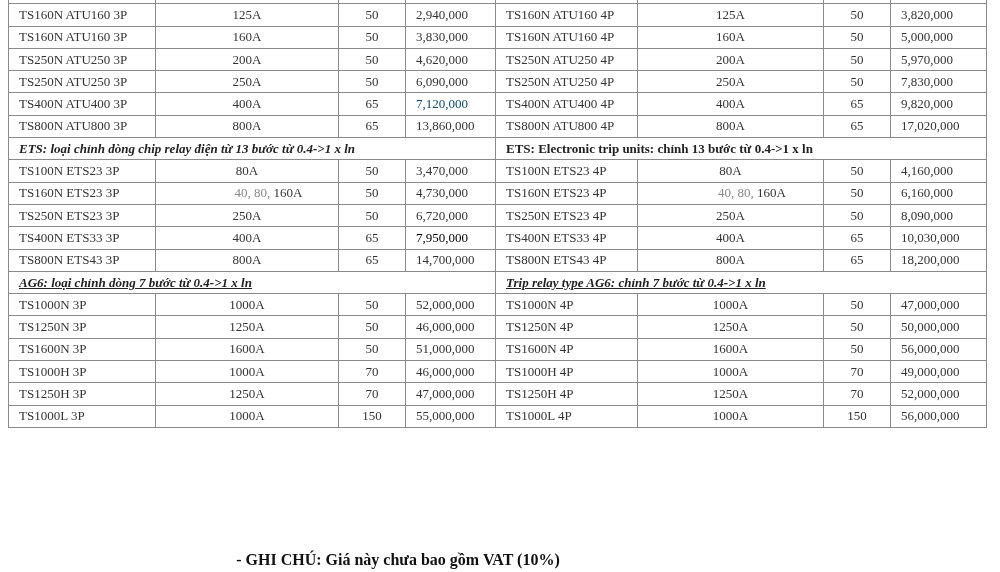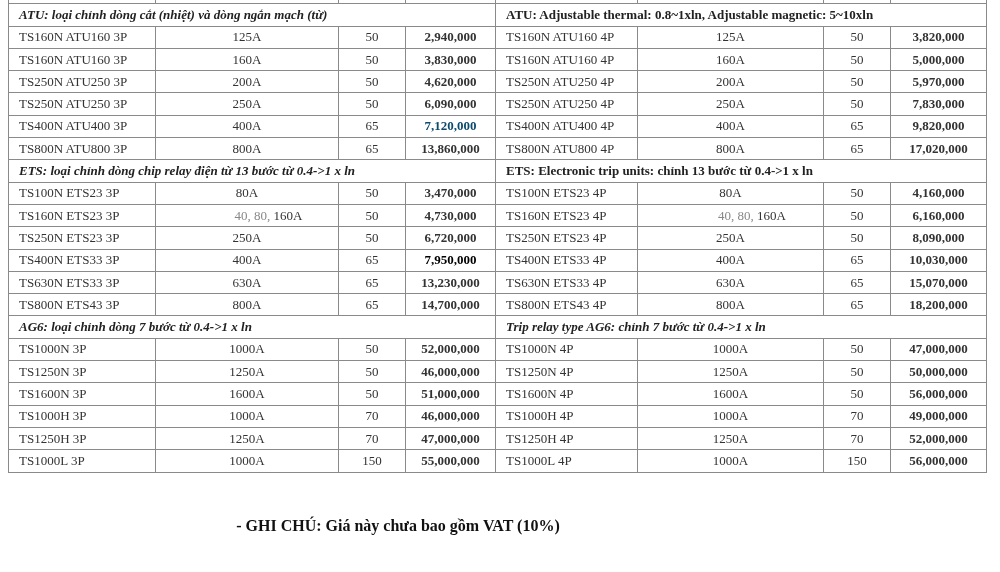--- a/index.html
+++ b/index.html
@@ -4,29 +4,29 @@
 <style>
   html, body { margin:0; padding:0; background:#ffffff; }
   body { width:1000px; height:572px; position:relative; overflow:hidden;
          font-family:"Liberation Serif", "DejaVu Serif", serif; color:#333; }
   .wrap { position:absolute; left:8px; top:-19px; width:978px; }
   table.grid { border-collapse:collapse; table-layout:fixed; width:978px; }
   table.grid td { border:1px solid #8a8a8a; height:21.3px; padding:0 10px; font-size:13px;
                   white-space:nowrap; overflow:hidden; line-height:20px; }
   td.mid { border-left:1.5px solid #333 !important; }
   td.c { text-align:center; }
-  td.r { text-align:center; padding-right:8px;font-weight:bold; }
+  td.r { text-align:left; padding-right:8px; }
   td.sec { font-weight:bold; color:#222; font-size:13px; }
   td.sec.it { font-style:italic; }
-  td.sec.u span { }
+  td.sec.u span { text-decoration:underline; }
   .red { color:#0c4a6e; }
   .blue { color:#000000; }
   .grey { color:#888;margin-left:43px; }
   tr.thick td { border-top:1.5px solid #333; }
-  .note { position:absolute; top:517px; left:0; width:796px; text-align:center;
+  .note { position:absolute; top:551px; left:0; width:796px; text-align:center;
           font-weight:bold; font-size:16px; color:#111; }
 </style>
 </head>
 <body>
 
 <div class="wrap">
 <table class="grid">
   <colgroup>
     <col style="width:147px">
         <col style="width:183px">
@@ -43,24 +43,20 @@
           <td></td>
           <td></td>
           <td></td>
           <td class="mid"></td>
           <td></td>
           <td></td>
           <td></td>
         </tr>
 
     <tr>
-      <td class="sec it" colspan="4">ATU: loại chỉnh dòng cắt (nhiệt) và dòng ngắn mạch (từ)</td>
-      <td class="sec mid" colspan="4">ATU: Adjustable thermal: 0.8~1xln, Adjustable magnetic: 5~10xln</td>
-    </tr>
-    <tr>
       <td>TS160N ATU160 3P</td>
           <td class="c">125A</td>
           <td class="c">50</td>
           <td class="r">2,940,000</td>
       <td class="mid">TS160N ATU160 4P</td>
           <td class="c">125A</td>
           <td class="c">50</td>
           <td class="r">3,820,000</td>
     </tr>
     <tr>
@@ -152,30 +148,20 @@
       <td>TS400N ETS33 3P</td>
           <td class="c">400A</td>
           <td class="c">65</td>
           <td class="r blue">7,950,000</td>
       <td class="mid">TS400N ETS33 4P</td>
           <td class="c">400A</td>
           <td class="c">65</td>
           <td class="r">10,030,000</td>
     </tr>
     <tr>
-      <td>TS630N ETS33 3P</td>
-          <td class="c">630A</td>
-          <td class="c">65</td>
-          <td class="r">13,230,000</td>
-      <td class="mid">TS630N ETS33 4P</td>
-          <td class="c">630A</td>
-          <td class="c">65</td>
-          <td class="r">15,070,000</td>
-    </tr>
-    <tr>
       <td>TS800N ETS43 3P</td>
           <td class="c">800A</td>
           <td class="c">65</td>
           <td class="r">14,700,000</td>
       <td class="mid">TS800N ETS43 4P</td>
           <td class="c">800A</td>
           <td class="c">65</td>
           <td class="r">18,200,000</td>
     </tr>
 

